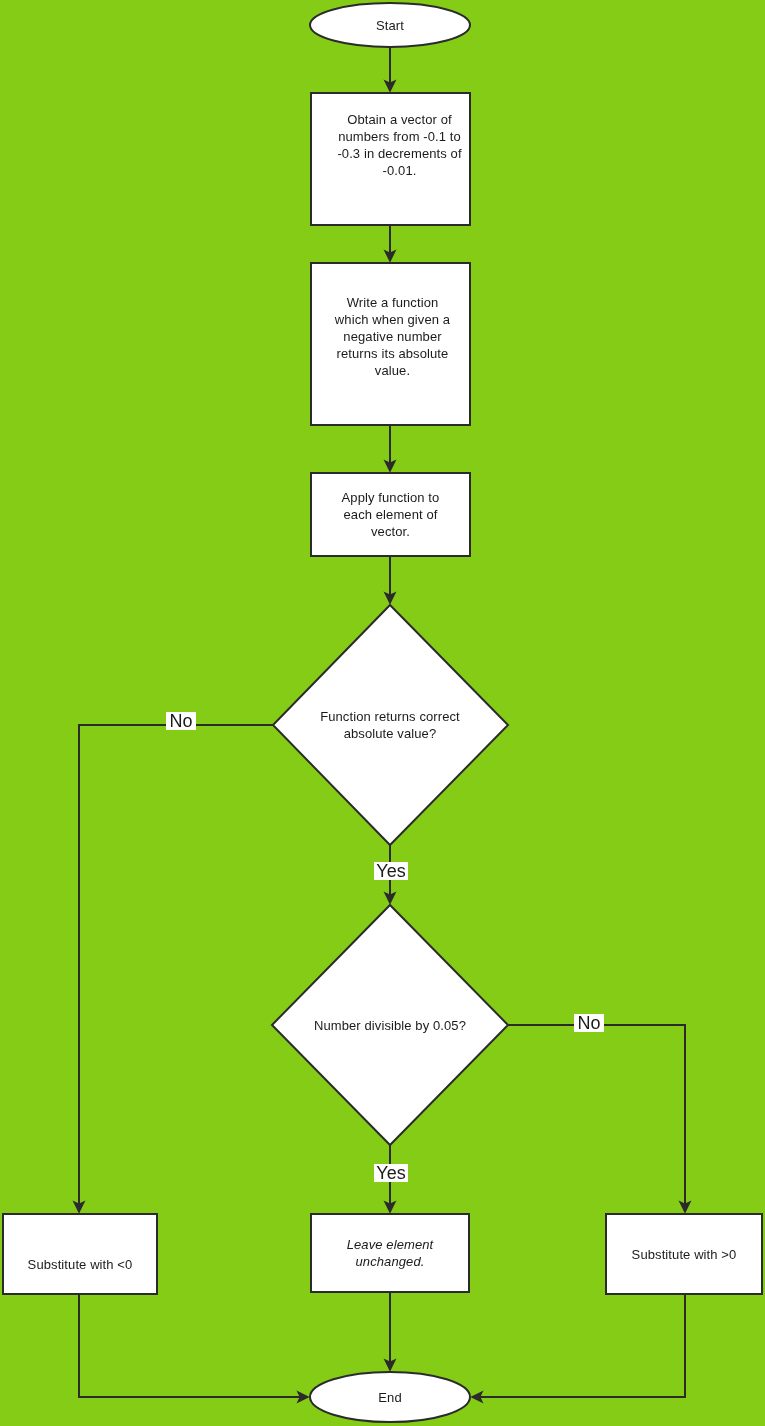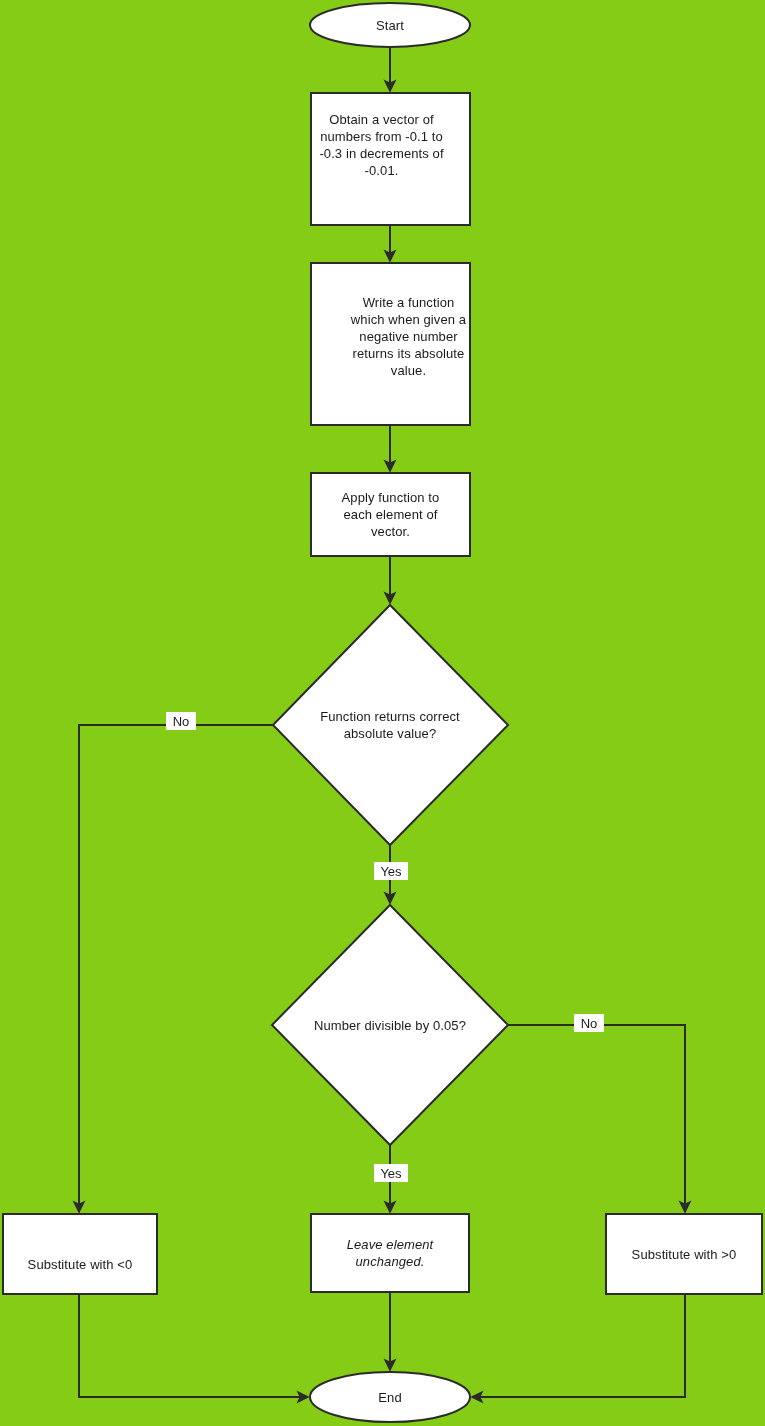--- a/index.html
+++ b/index.html
@@ -42,21 +42,21 @@
     letter-spacing: 0.1px;
   }
   .edge-label {
     position: absolute;
     display: flex;
     align-items: center;
     justify-content: center;
     text-align: center;
     color: #1b1b1b;
     font-family: "Liberation Sans", sans-serif;
-    font-size: 13px;
+    font-size: 18px;
     line-height: 15px;
     background: #ffffff;
     pointer-events: none;
   }
   .hit {
     position: absolute;
     background: transparent;
   }
 </style>
 </head>
@@ -112,26 +112,26 @@
       <path d="M 79 1294 L 79 1397 L 308 1397" marker-end="url(#arrow)"></path>
 
       <path d="M 390 1292 L 390 1370" marker-end="url(#arrow)"></path>
 
       <path d="M 685 1294 L 685 1397 L 472 1397" marker-end="url(#arrow)"></path>
     </g>
   </svg>
 
   <div class="node-label" style="left:310px; top:3px; width:160px; height:44px;">Start</div>
 
-  <div class="node-label" style="left:302px; top:105px; width:159px; height:80px;">Obtain a vector of
+  <div class="node-label" style="left:320px; top:105px; width:159px; height:80px;">Obtain a vector of
 numbers from -0.1 to
 -0.3 in decrements of
 -0.01.</div>
 
-  <div class="node-label" style="left:311px; top:288px; width:163px; height:97px;padding-left:16px;">Write a function
+  <div class="node-label" style="left:311px; top:288px; width:163px; height:97px;">Write a function
 which when given a
 negative number
 returns its absolute
 value.</div>
 
   <div class="node-label" style="left:282px; top:701px; width:216px; height:48px;">Function returns correct
 absolute value?</div>
 
   <div class="node-label" style="left:311px; top:485px; width:159px; height:59px;">Apply function to
 each element of

